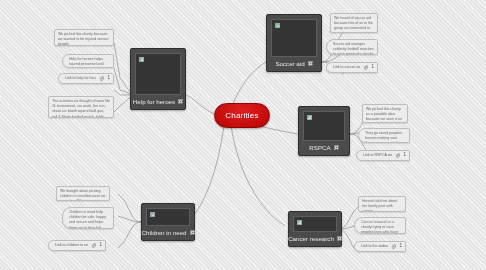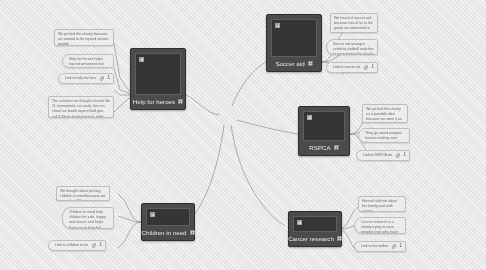--- a/index.html
+++ b/index.html
@@ -184,20 +184,23 @@
       <path d="M141,222 C133,222 131,212 124,200 L118,194"></path>
       <path d="M141,222 C133,222 131,220 124,218 L118,216"></path>
       <path d="M141,222 C133,222 131,230 124,242 L118,248"></path>
 
       <path d="M338,229 C346,229 348,221 354,211 L360,205"></path>
       <path d="M338,229 C346,229 348,228 354,226 L360,224"></path>
       <path d="M338,229 C346,229 348,238 354,248 L360,252"></path>
     </g>
   </svg>
 
+  <div class="central" style="left:214px; top:103px; width:54px; height:23px;">
+    <span>Charities</span>
+  </div>
 
   <div class="node" style="left:130px; top:48px; width:56px; height:62px;">
     <div class="thumb">
       <span class="ph"></span>
     </div>
     <div class="caption">
       <span>Help for heroes</span>
       <span class="mini-icon"></span>
     </div>
   </div>

